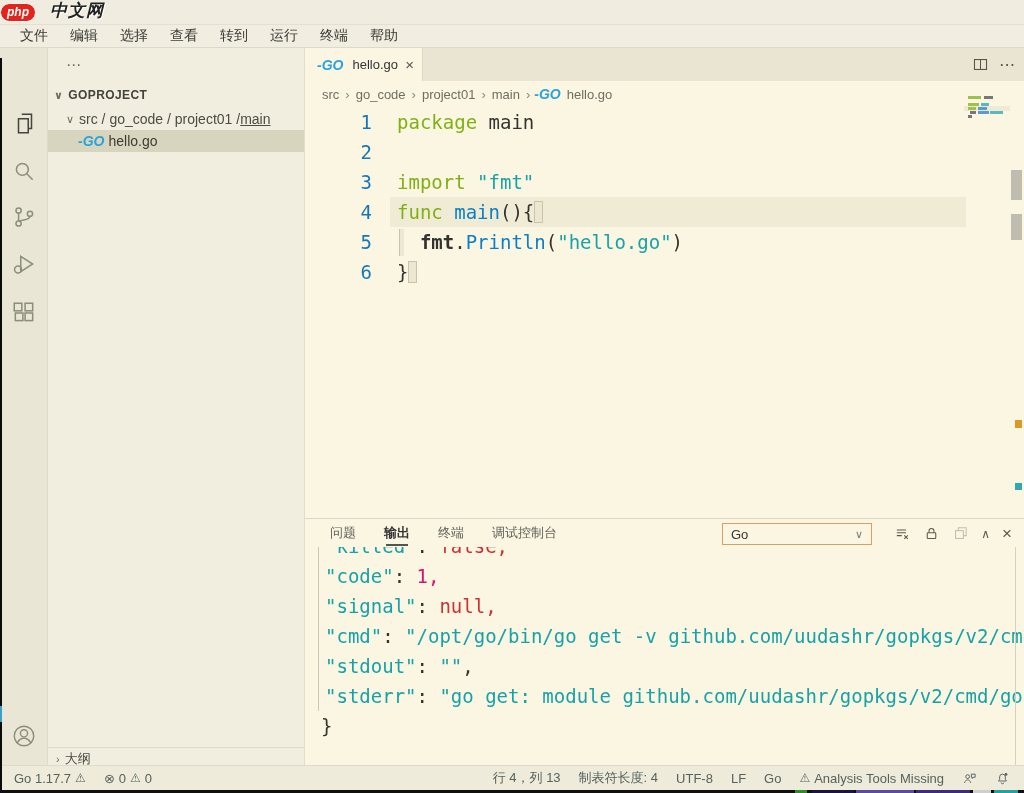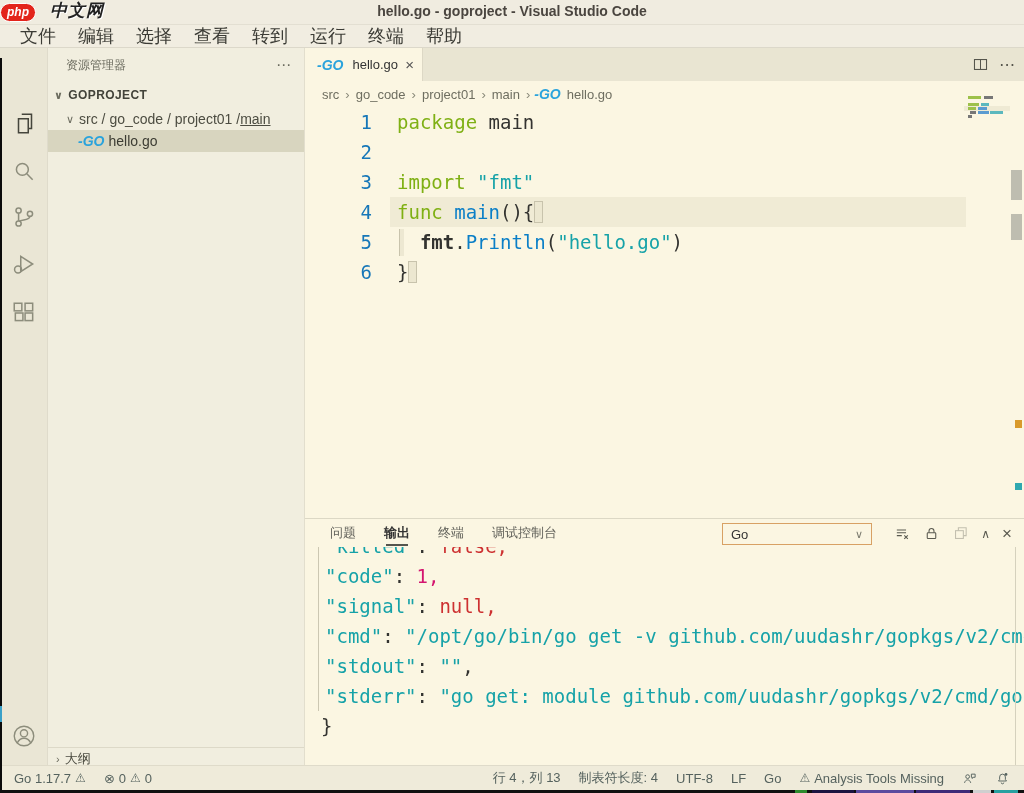--- a/index.html
+++ b/index.html
@@ -13,21 +13,21 @@
   .brand { position:absolute; left:0; top:2px; height:20px; display:flex; align-items:flex-end; gap:14px; }
   .brand-badge { background:#E3241B; color:#fff; font-weight:bold; font-style:italic;
                  font-size:12px; padding:1px 6px 2px; border-radius:10px; border:1px solid #fff; }
   .brand-text { color:#222; font-weight:bold; font-style:italic; font-size:17px;
                 text-shadow:1px 1px 0 #fff; letter-spacing:1px; }
   .win-title { position:absolute; left:0; right:0; top:3px; text-align:center;
                font-size:14px; font-weight:bold; color:#4a453f; }
   .menubar { position:absolute; left:0; top:25px; width:1024px; height:23px;
              background:#F1EDE1; border-bottom:1px solid #DCD8CA;
              display:flex; align-items:center; padding-left:10px; gap:2px; }
-  .menu-item { font-size:18px; color:#3b3b35; padding:1px 10px; }
+  .menu-item { font-size:14px; color:#3b3b35; padding:1px 10px; }
 
   
   .activitybar { position:absolute; left:0; top:48px; width:48px; height:717px;
                  background:#EAE6D5; border-right:1px solid #DFDBCB; }
   .act-item { position:absolute; left:0; width:48px; height:40px; display:flex;
               align-items:center; justify-content:center; color:#8D8D7C; }
   .act-item.active { color:#45453C; border-left:2px solid #33332d; }
   .act-item svg { width:26px; height:26px; }
   .badge { position:absolute; right:6px; bottom:1px; width:15px; height:15px; border-radius:50%;
            background:#C3A000; color:#fff; font-size:9px; font-weight:bold;
@@ -144,21 +144,20 @@
 </head>
 <body>
 
 <div id="app">
 
   <div class="titlebar">
     <div class="brand">
       <span class="brand-badge">php</span>
       <span class="brand-text">中文网</span>
     </div>
-    <div class="win-title">hello.go - goproject - Visual Studio Code</div>
   </div>
 
   <div class="menubar" id="menubar">
       <span class="menu-item">文件</span>
       <span class="menu-item">编辑</span>
       <span class="menu-item">选择</span>
       <span class="menu-item">查看</span>
       <span class="menu-item">转到</span>
       <span class="menu-item">运行</span>
       <span class="menu-item">终端</span>
@@ -212,21 +211,20 @@
       <svg viewBox="0 0 24 24" fill="none" stroke="currentColor" stroke-width="1.4">
           <circle cx="12" cy="12" r="3.2"></circle>
           <circle cx="12" cy="12" r="7.6" stroke-dasharray="3 2.2"></circle>
         </svg>
       <span class="badge">1</span>
     </div>
   </div>
 
   <div class="sidebar">
     <div class="sb-header">
-      <span class="sb-header-label">资源管理器</span>
       <span class="sb-more">⋯</span>
     </div>
     <div class="sb-row sb-section">
       <span class="chev">∨</span>
       <span>GOPROJECT</span>
     </div>
     <div class="sb-row sb-path">
       <span class="chev">∨</span>
       <span>src / go_code / project01 / </span>
         <span class="underline">main</span>

